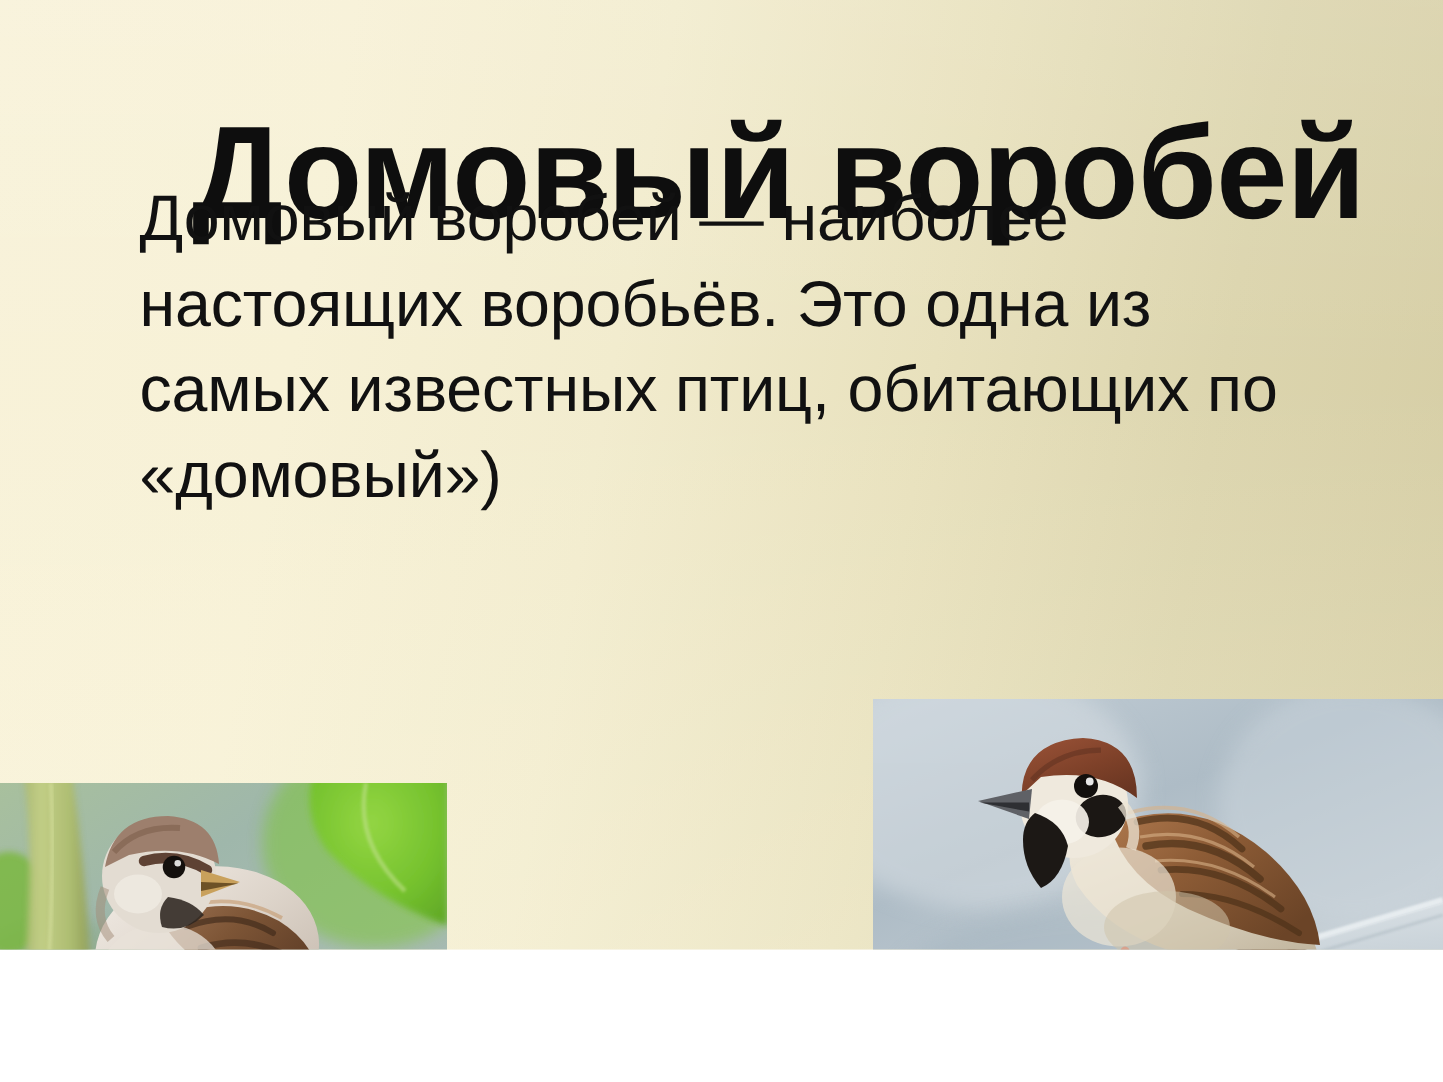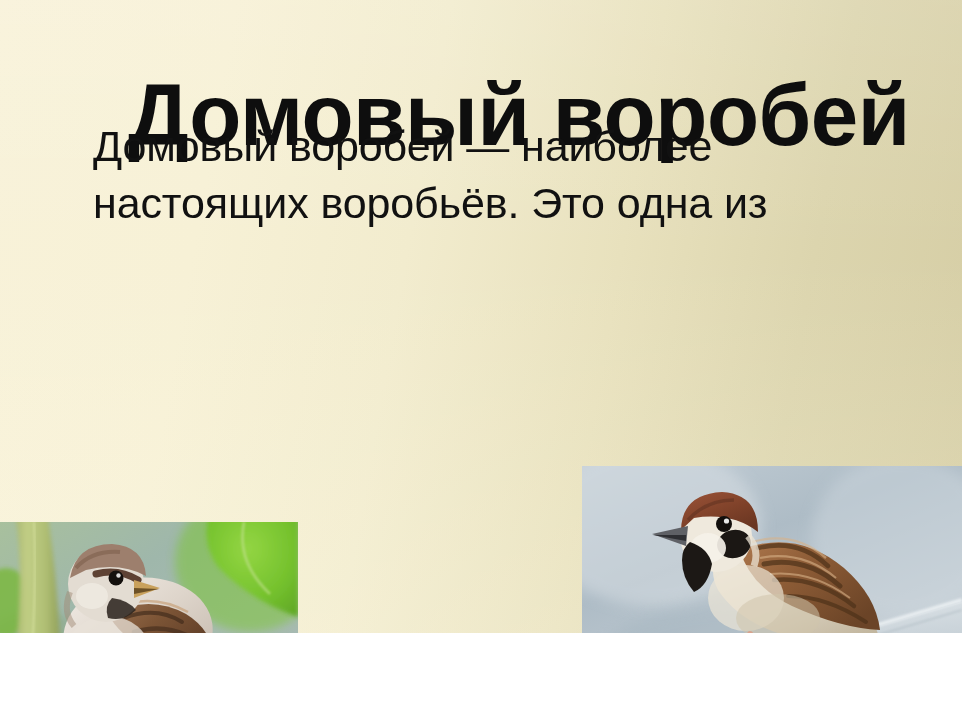--- a/index.html
+++ b/index.html
@@ -96,20 +96,22 @@
 </head>
 <body>
 
 <div class="slide">
 
   <h1 class="title">Домовый воробей</h1>
 
   <div class="body-text">
     <span class="ln">Домовый воробей — наиболее</span>
     <span class="ln">настоящих воробьёв. Это одна из</span>
+    <span class="ln">самых известных птиц, обитающих по</span>
+    <span class="ln">«домовый»)</span>
   </div>
 
   <div class="photo photo-left" role="img">
     <svg viewBox="0 0 298 199" preserveAspectRatio="xMidYMid slice">
       <defs>
         <linearGradient id="lbg" x1="0" y1="0" x2="1" y2="1">
           <stop offset="0%" stop-color="#a8c09d"></stop>
           <stop offset="35%" stop-color="#9fb7ab"></stop>
           <stop offset="70%" stop-color="#a9bcb4"></stop>
           <stop offset="100%" stop-color="#9db3a9"></stop>

